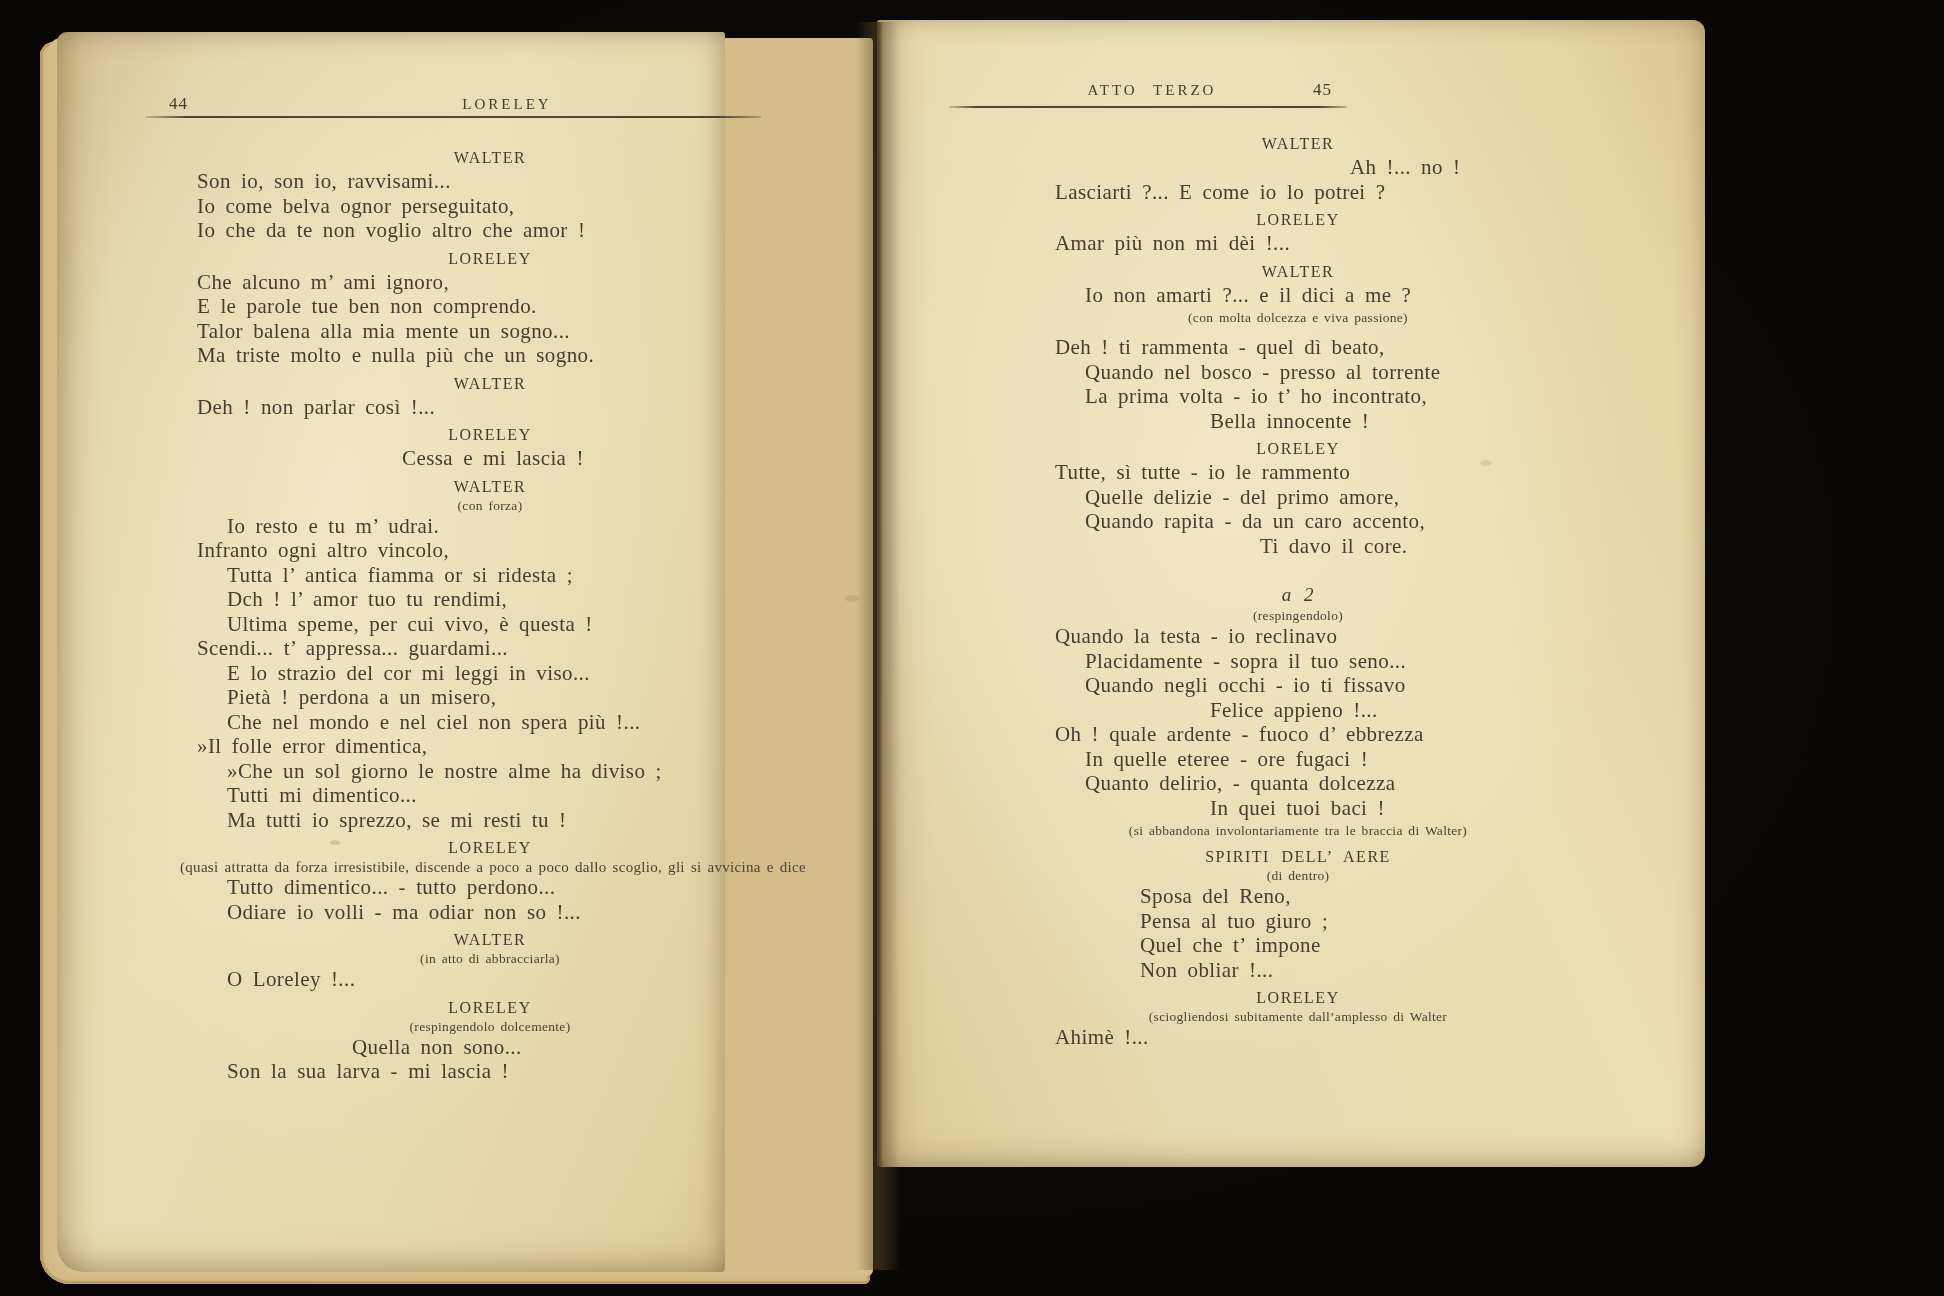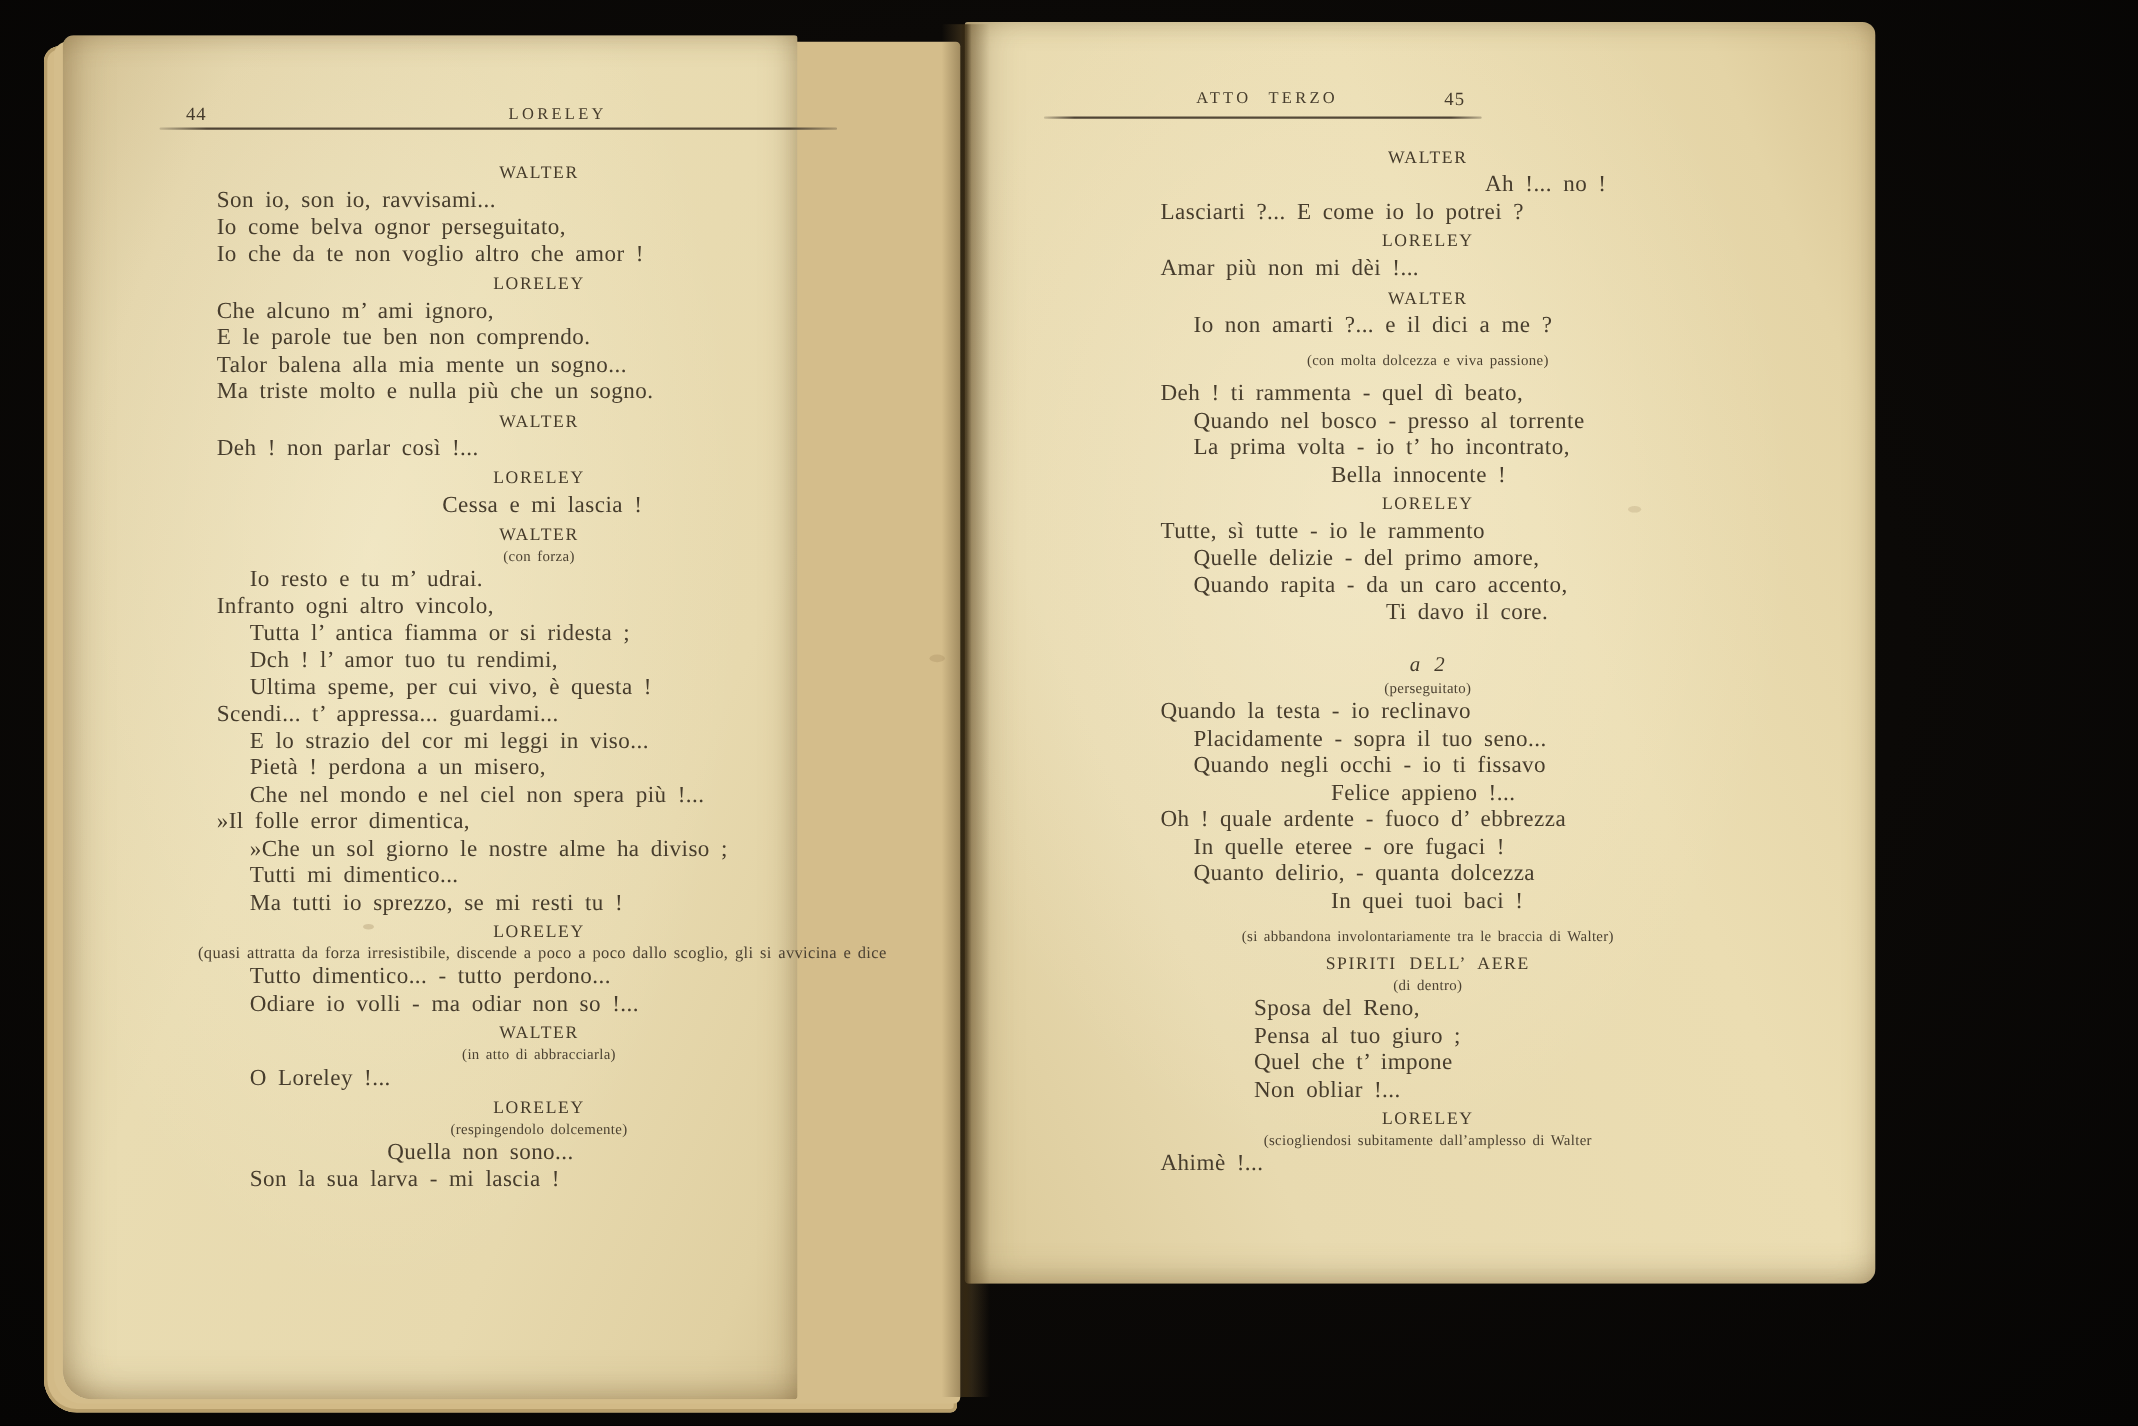--- a/index.html
+++ b/index.html
@@ -49,21 +49,21 @@
   
   .content{position:absolute;color:#473d2d;}
   .content-left{left:140px;top:110px;width:586px;}
   .content-right{left:178px;top:108px;width:486px;}
   .speaker{font-size:16px;letter-spacing:1.5px;word-spacing:6px;text-align:center;
     margin-top:7px;margin-bottom:2px;color:#453b2b;}
   .speaker.italic{font-style:italic;font-size:19px;letter-spacing:1px;}
   .speaker.gap-top{margin-top:26px;}
   .direction{font-size:13.5px;text-align:center;color:#4c4232;letter-spacing:0.3px;
     word-spacing:2px;line-height:16px;}
-  .direction.standalone{margin-top:13px;margin-bottom:9px;}
+  .direction.standalone{margin-top:3px;margin-bottom:9px;}
   .direction.wide{white-space:nowrap;margin-left:-58px;margin-right:-64px;font-size:15px;}
   .vline{font-size:21px;line-height:24.5px;word-spacing:4.5px;letter-spacing:0.4px;
     white-space:nowrap;}
   .ind0{padding-left:0;}
   .ind1{padding-left:30px;}
   .ind2{padding-left:155px;}
   .ind3{padding-left:205px;}
   .ind4{padding-left:295px;}
   .ind5{padding-left:85px;}
   
@@ -140,21 +140,21 @@
         <div class="vline ind0">Deh ! ti rammenta - quel dì beato,</div>
         <div class="vline ind1">Quando nel bosco - presso al torrente</div>
         <div class="vline ind1">La prima volta - io t’ ho incontrato,</div>
         <div class="vline ind2">Bella innocente !</div>
         <div class="speaker">LORELEY</div>
         <div class="vline ind0">Tutte, sì tutte - io le rammento</div>
         <div class="vline ind1">Quelle delizie - del primo amore,</div>
         <div class="vline ind1">Quando rapita - da un caro accento,</div>
         <div class="vline ind3">Ti davo il core.</div>
         <div class="speaker italic gap-top">a 2</div>
-        <div class="direction attached">(perseguitato)</div>
+        <div class="direction attached">(respingendolo)</div>
         <div class="vline ind0">Quando la testa - io reclinavo</div>
         <div class="vline ind1">Placidamente - sopra il tuo seno...</div>
         <div class="vline ind1">Quando negli occhi - io ti fissavo</div>
         <div class="vline ind2">Felice appieno !...</div>
         <div class="vline ind0">Oh ! quale ardente - fuoco d’ ebbrezza</div>
         <div class="vline ind1">In quelle eteree - ore fugaci !</div>
         <div class="vline ind1">Quanto delirio, - quanta dolcezza</div>
         <div class="vline ind2">In quei tuoi baci !</div>
         <div class="direction standalone">(si abbandona involontariamente tra le braccia di Walter)</div>
         <div class="speaker">SPIRITI DELL’ AERE</div>

